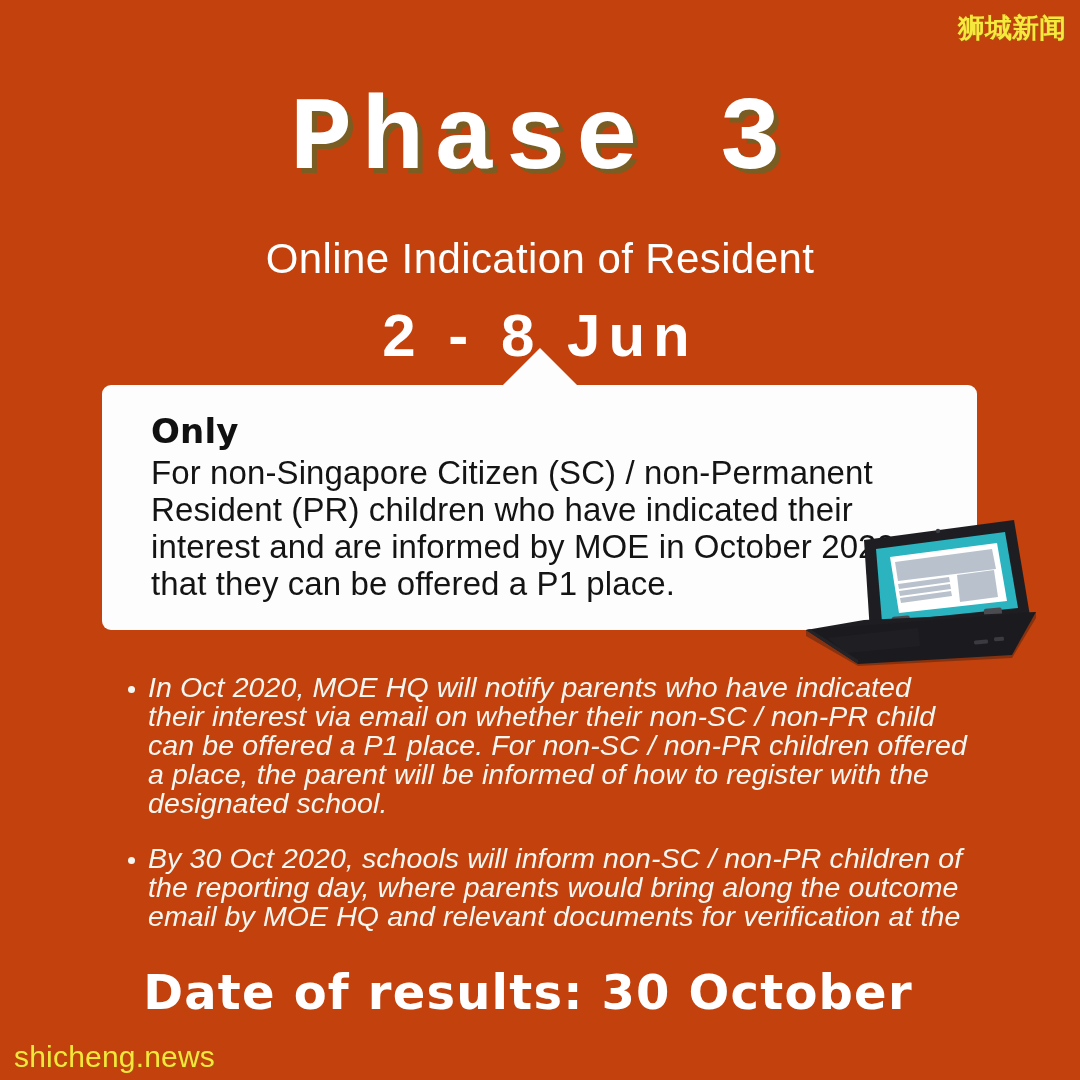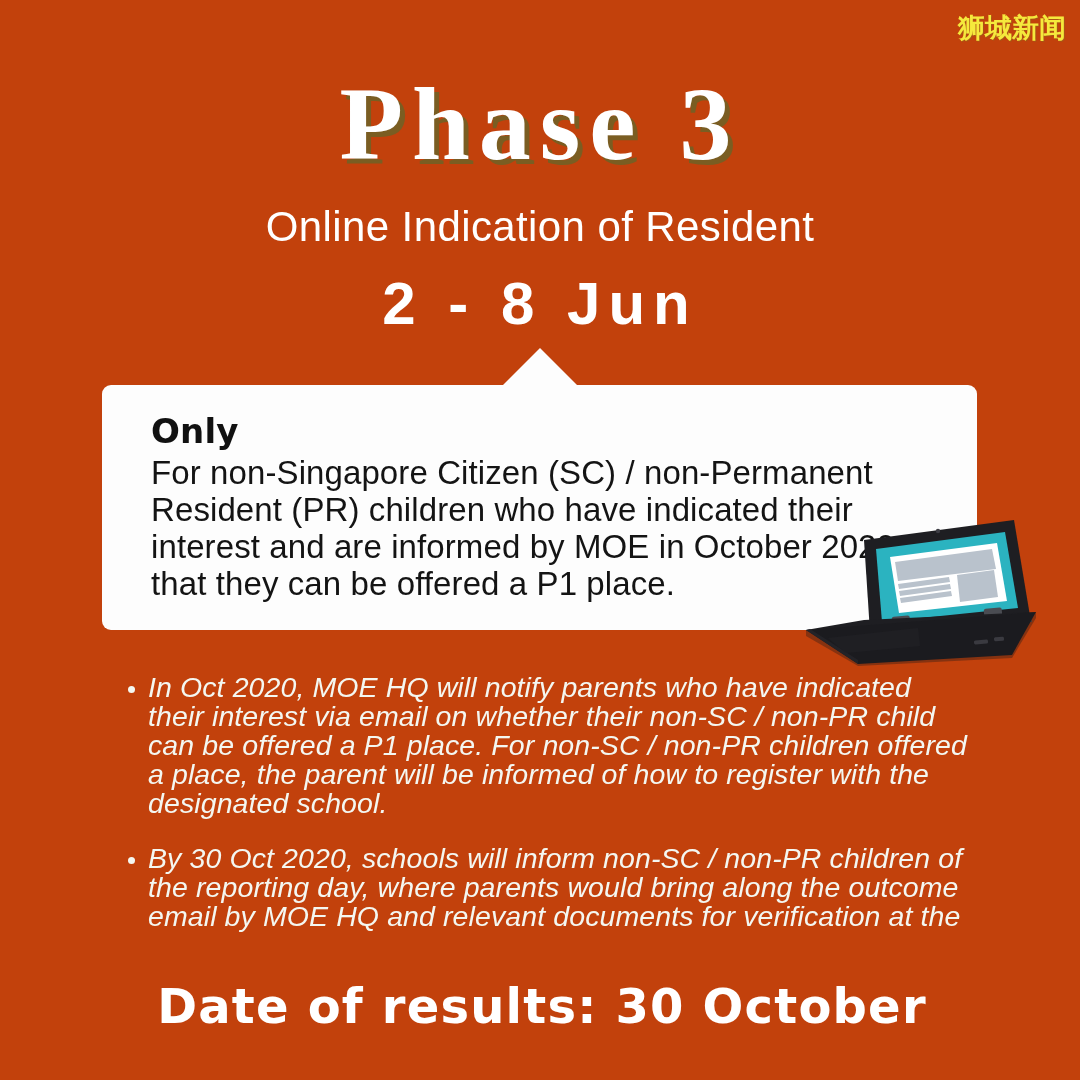--- a/index.html
+++ b/index.html
@@ -48,23 +48,23 @@
 
   
   .header {
     position: absolute;
     left: 0;
     top: 0;
     width: 1080px;
     text-align: center;
   }
   .title {
-    margin: 0;
+    margin: 16px;
     padding-top: 66px;
-    font-family: Liberation Serif, serif;
+    font-family: Liberation Mono, monospace;
     font-size: 104px;
     font-weight: 700;
     color: #ffffff;
     letter-spacing: 9px;
     line-height: 1.12;
     text-shadow: 5px 5px 0 rgba(64,116,52,.55);
   }
   .subtitle {
     margin: 0;
     padding-top: 22px;
@@ -168,21 +168,21 @@
     background: #f4f7f1;
   }
 
   
   .result {
     position: absolute;
     left: 0;
     top: 962px;
     width: 1048px;
     text-align: center;
-    margin: 18px;
+    margin: 4px;
     font-family: "DejaVu Sans", sans-serif;
     font-size: 48px;
     font-weight: 700;
     color: #ffffff;
     letter-spacing: 1.2px;
     line-height: 1.1;
   }
 </style>
 </head>
 <body>
@@ -245,14 +245,15 @@
       <span>In Oct 2020, MOE HQ will notify parents who have indicated their interest via email on whether their non-SC / non-PR child can be offered a P1 place. For non-SC / non-PR children offered a place, the parent will be informed of how to register with the designated school.</span>
     </p>
     <p class="note">
       <span class="dot"></span>
       <span>By 30 Oct 2020, schools will inform non-SC / non-PR children of the reporting day, where parents would bring along the outcome email by MOE HQ and relevant documents for verification at the</span>
     </p>
   </div>
 
   <div class="result">Date of results: 30 October</div>
 
+  <div class="wm-bottom">shicheng.news</div>
 
 </div>
 
 </body></html>

